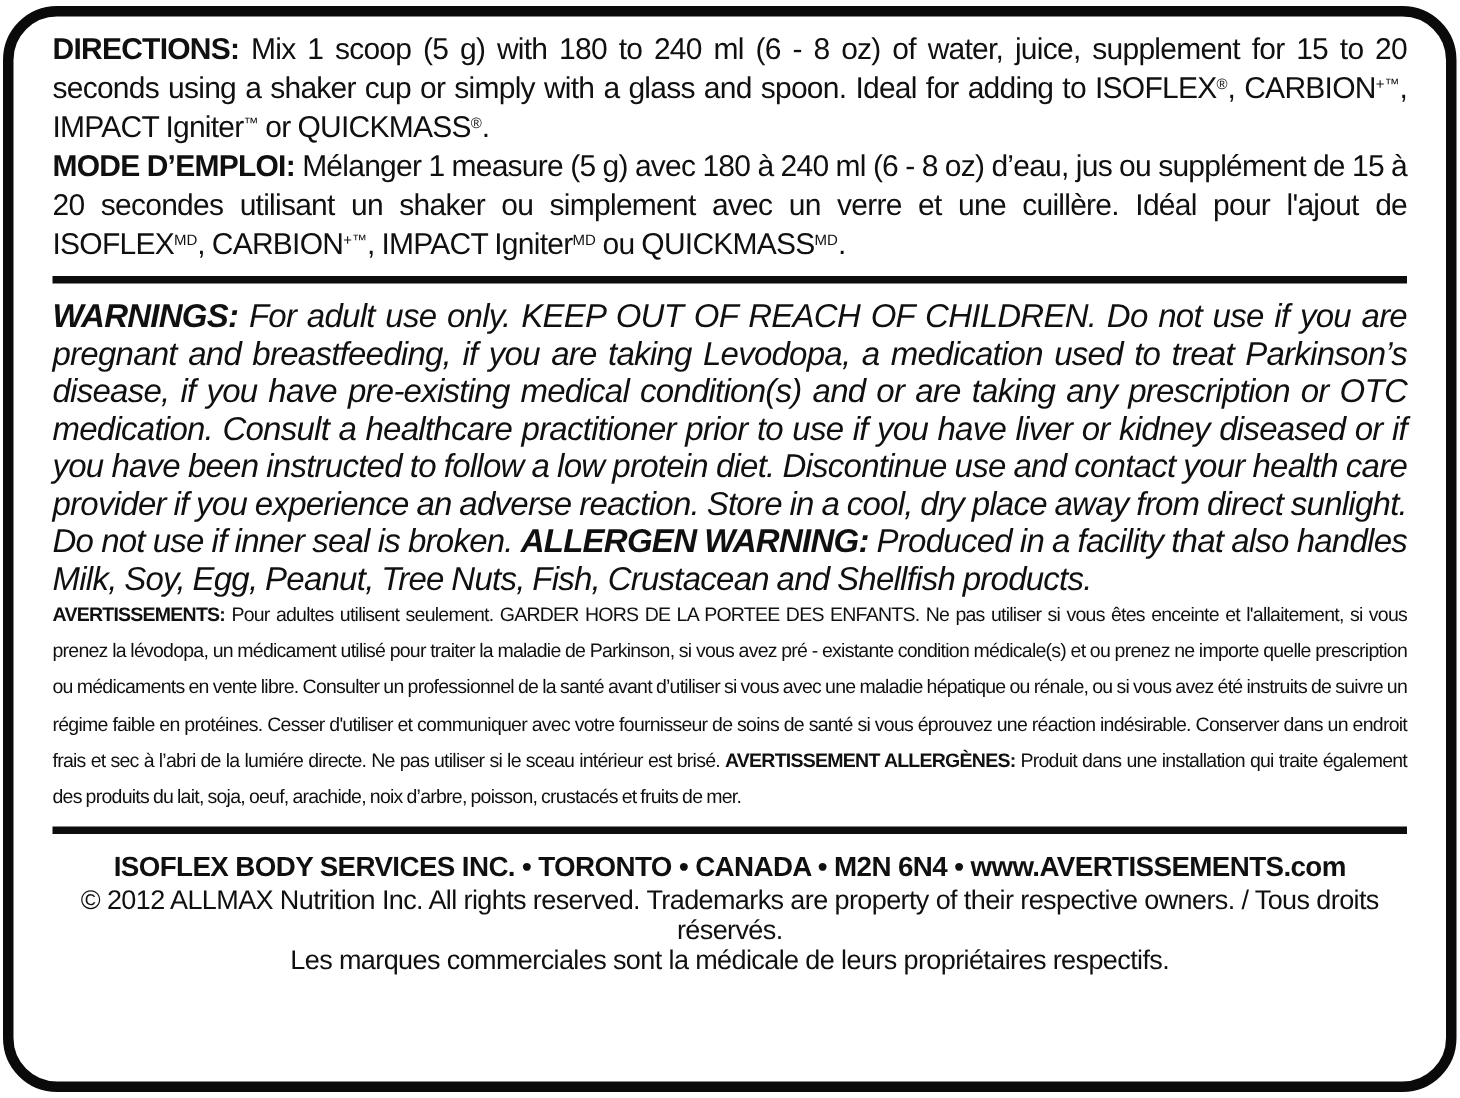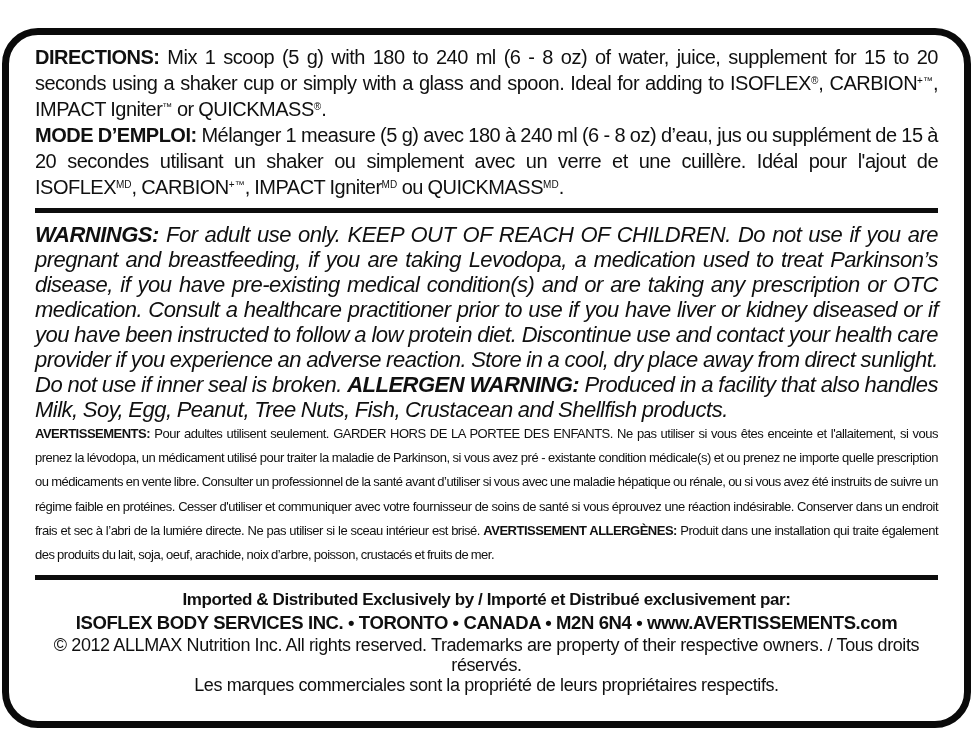--- a/index.html
+++ b/index.html
@@ -18,21 +18,20 @@
   .label-panel {
     position: absolute;
     left: 2px; top: 4px; right: 2px; bottom: 4px;
     border: 7px solid #0a0a0a;
     border-radius: 36px;
     background: #ffffff;
     box-sizing: border-box;
     padding: 9px 26px 4px 26px;
     overflow: hidden;
     color: #101010;
-    margin-top: 24px;
   }
   p.para {
     margin: 0;
     text-align: justify;
     letter-spacing: -0.5px;
     word-spacing: -0.5px;
   }
   .para .b { font-weight: bold; }
   .para sup {
     font-size: 0.5em;
@@ -96,20 +95,19 @@
     <hr class="divider">
 
     <section>
       <p class="para p-warnings"><span class="b">WARNINGS: </span><span>For adult use only. KEEP OUT OF REACH OF CHILDREN. Do not use if you are pregnant and breastfeeding, if you are taking Levodopa, a medication used to treat Parkinson’s disease, if you have pre-existing medical condition(s) and or are taking any prescription or OTC medication. Consult a healthcare practitioner prior to use if you have liver or kidney diseased or if you have been instructed to follow a low protein diet. Discontinue use and contact your health care provider if you experience an adverse reaction. Store in a cool, dry place away from direct sunlight. Do not use if inner seal is broken. </span><span class="b">ALLERGEN WARNING: </span><span>Produced in a facility that also handles Milk, Soy, Egg, Peanut, Tree Nuts, Fish, Crustacean and Shellfish products.</span></p>
       <p class="para p-avertissements"><span class="b">AVERTISSEMENTS: </span><span>Pour adultes utilisent seulement. GARDER HORS DE LA PORTEE DES ENFANTS. Ne pas utiliser si vous êtes enceinte et l'allaitement, si vous prenez la lévodopa, un médicament utilisé pour traiter la maladie de Parkinson, si vous avez pré - existante condition médicale(s) et ou prenez ne importe quelle prescription ou médicaments en vente libre. Consulter un professionnel de la santé avant d’utiliser si vous avec une maladie hépatique ou rénale, ou si vous avez été instruits de suivre un régime faible en protéines. Cesser d'utiliser et communiquer avec votre fournisseur de soins de santé si vous éprouvez une réaction indésirable. Conserver dans un endroit frais et sec à l’abri de la lumiére directe. Ne pas utiliser si le sceau intérieur est brisé. </span><span class="b">AVERTISSEMENT ALLERGÈNES: </span><span>Produit dans une installation qui traite également des produits du lait, soja, oeuf, arachide, noix d’arbre, poisson, crustacés et fruits de mer.</span></p>
     </section>
 
     <hr class="divider">
 
     <footer class="footer">
-      <p class="f-imported">Imported &amp; Distributed Exclusively by / Importé et Distribué exclusivement par:</p>
       <p class="f-distributor"><span class="b">ISOFLEX BODY SERVICES INC. • TORONTO • CANADA • M2N 6N4 • </span><span class="b blk">www.AVERTISSEMENTS.com</span></p>
       <p class="f-copy1">© 2012 ALLMAX Nutrition Inc. All rights reserved. Trademarks are property of their respective owners. / Tous droits réservés.</p>
-      <p class="f-copy2">Les marques commerciales sont la propriété de leurs propriétaires respectifs.</p>
+      <p class="f-copy2">Les marques commerciales sont la médicale de leurs propriétaires respectifs.</p>
     </footer>
 
   </div>
 </div>
 
 </body></html>

